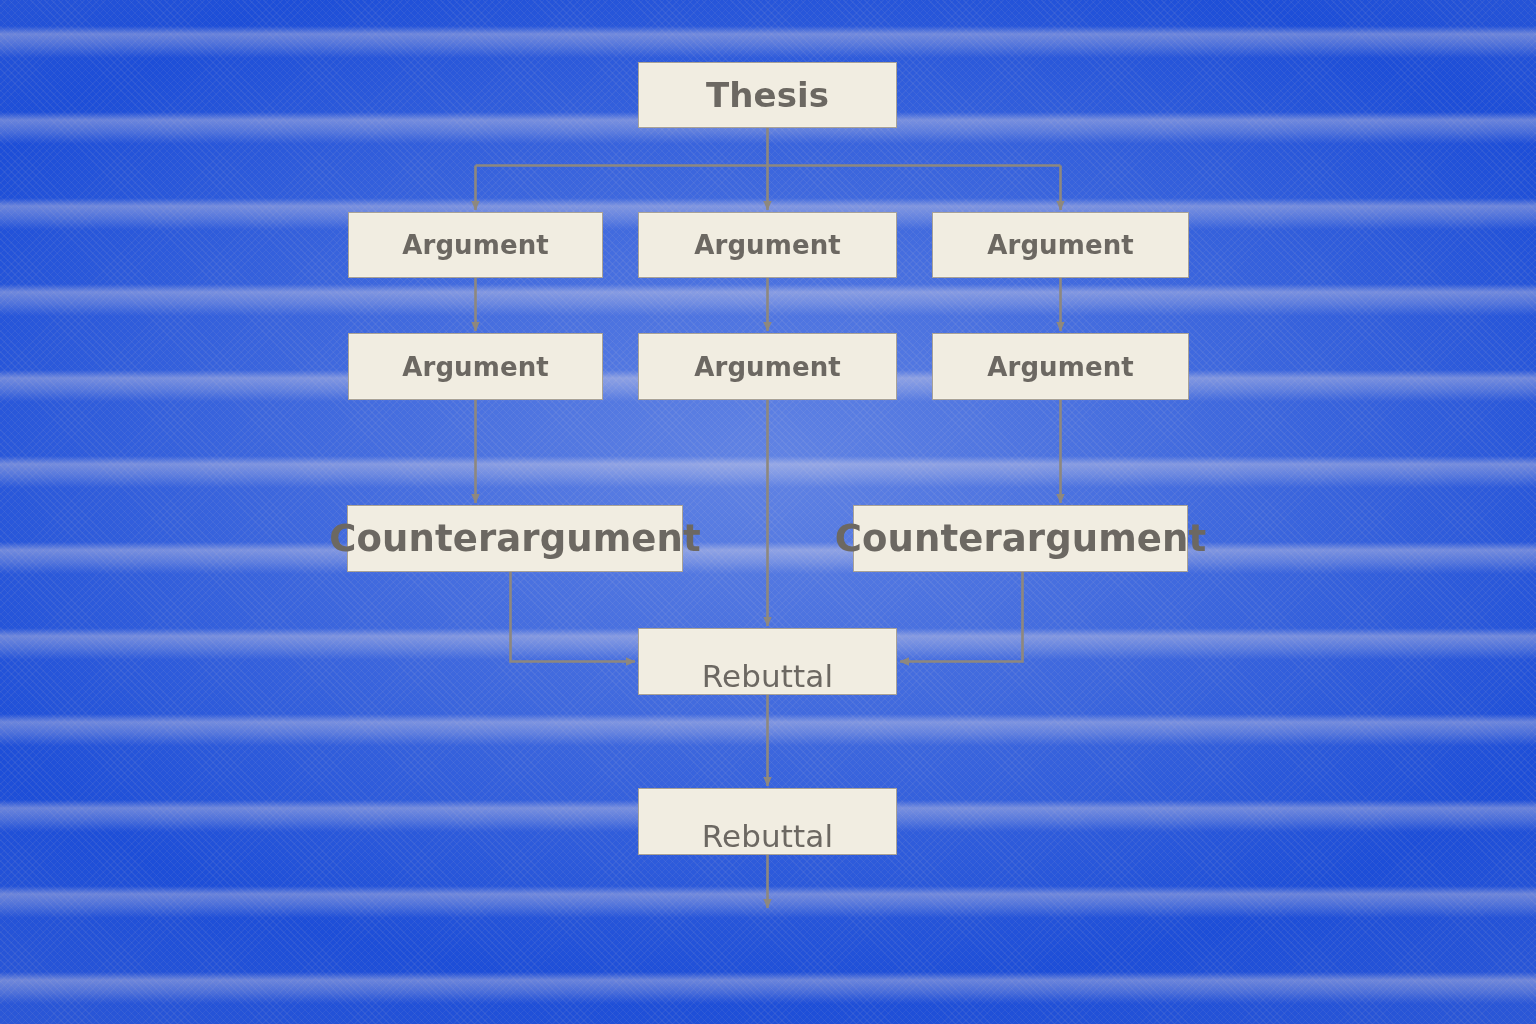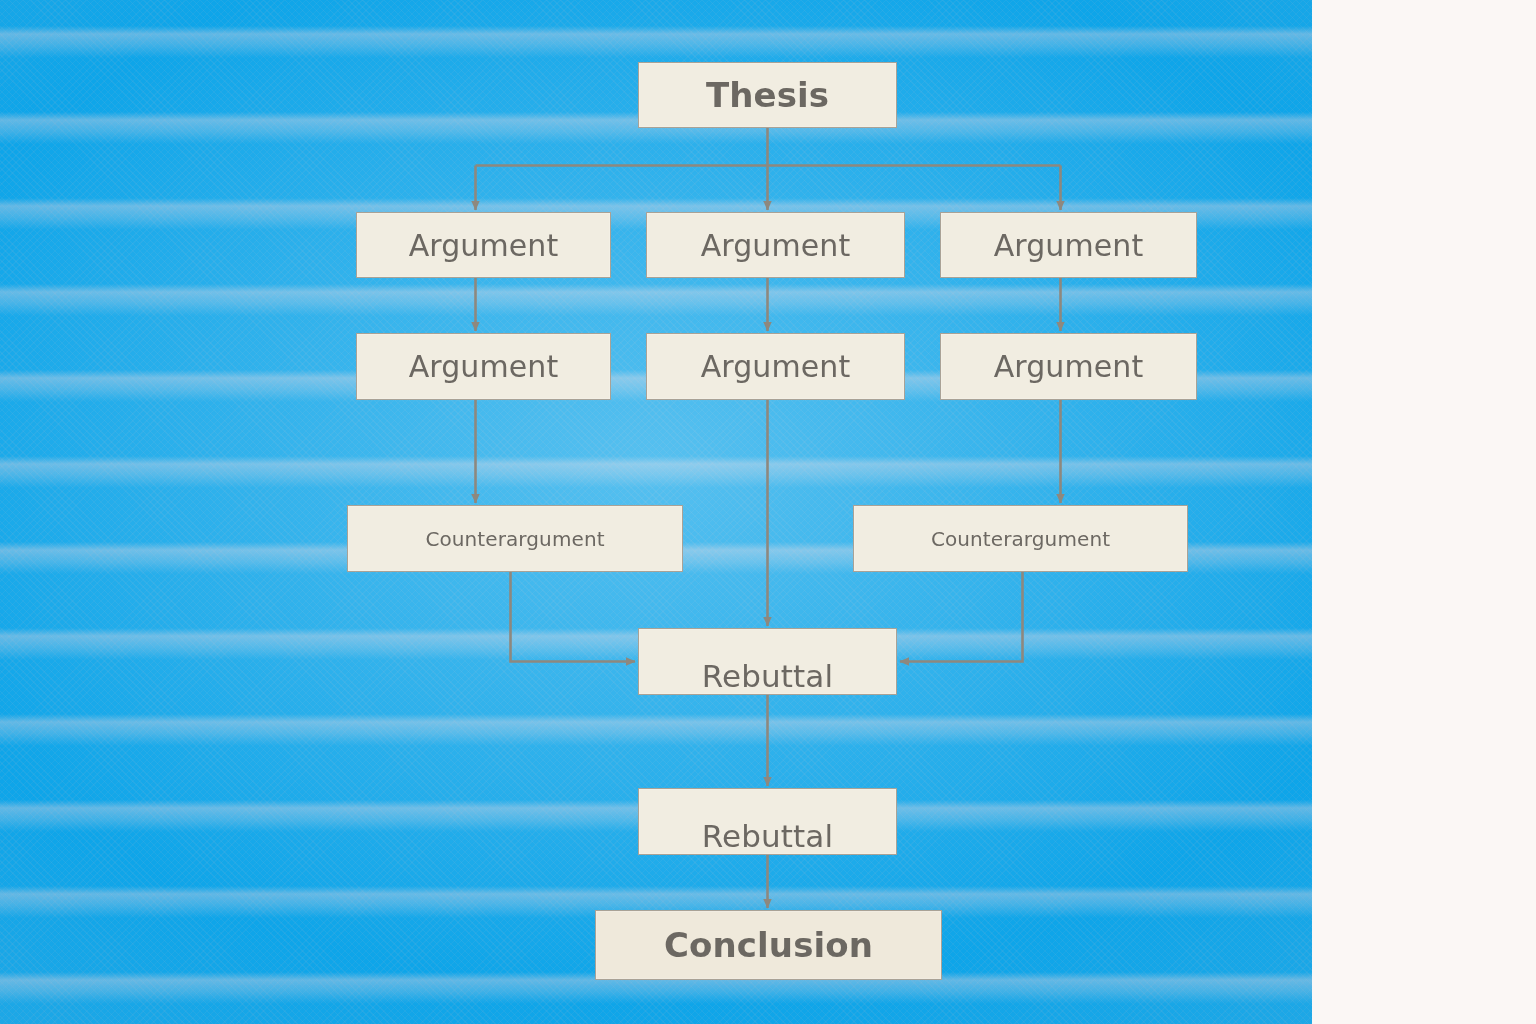--- a/index.html
+++ b/index.html
@@ -9,24 +9,24 @@
   }
   body {
     width: 1536px;
     height: 1024px;
     overflow: hidden;
     font-family: "DejaVu Sans", "Liberation Sans", sans-serif;
     background: #fbf7f5;
   }
   #canvas {
     position: relative;
-    width: 1312px;
+    width: 1536px;
     height: 1024px;
     overflow: hidden;
-    background-color: #0ea5e9;
+    background-color: #1d4ed8;
   }
   
   #paper-bands {
     position: absolute;
     inset: 0;
     pointer-events: none;
     background-image:
       repeating-linear-gradient(
         180deg,
         rgba(226,219,228,0.00) 0px,
@@ -76,22 +76,22 @@
     color: #6c6862;
     letter-spacing: 0.1px;
     text-align: center;
     white-space: nowrap;
     box-shadow: 0 0 0 0.5px rgba(255,255,255,0.35) inset;
   }
   .node .node-label {
     display: block;
   }
   .node-thesis   { font-size: 34px; font-weight: 700; }
-  .node-arg      { font-size: 30px; font-weight: 400; margin-left: 8px; }
-  .node-counter  { font-size: 20px; font-weight: 400; justify-content: center; }
+  .node-arg      { font-size: 26px; font-weight: 700; }
+  .node-counter  { font-size: 37px; font-weight: 700; justify-content: center; }
   .node-rebuttal { font-size: 31px; font-weight: 400; align-items: flex-end; }
   .node-conclusion { font-size: 34px; font-weight: 600; background-color: #efe9db; }
 </style>
 </head>
 <body>
 
 <div id="canvas">
 
   <div id="paper-bands"></div>
   <div id="paper-weave"></div>
@@ -168,17 +168,14 @@
   </div>
 
   <div class="node node-rebuttal" style="left:638px; top:628px; width:259px; height:67px;">
     <span class="node-label">Rebuttal</span>
   </div>
 
   <div class="node node-rebuttal" style="left:638px; top:788px; width:259px; height:67px;">
     <span class="node-label">Rebuttal</span>
   </div>
 
-  <div class="node node-conclusion" style="left:595px; top:910px; width:347px; height:70px;">
-    <span class="node-label">Conclusion</span>
-  </div>
 
 </div>
 
 </body></html>

